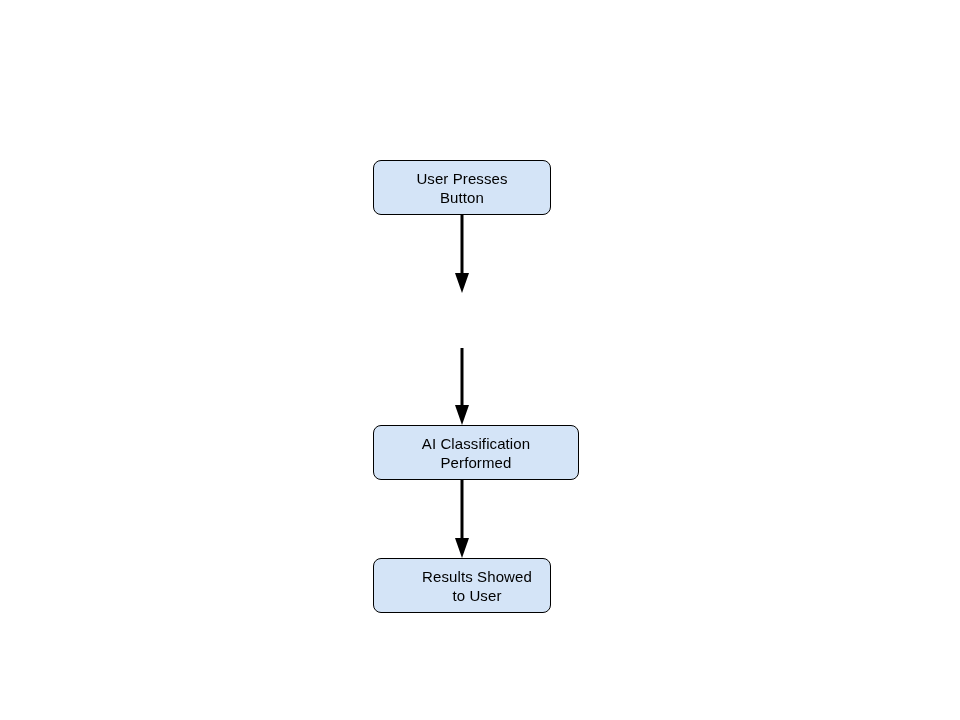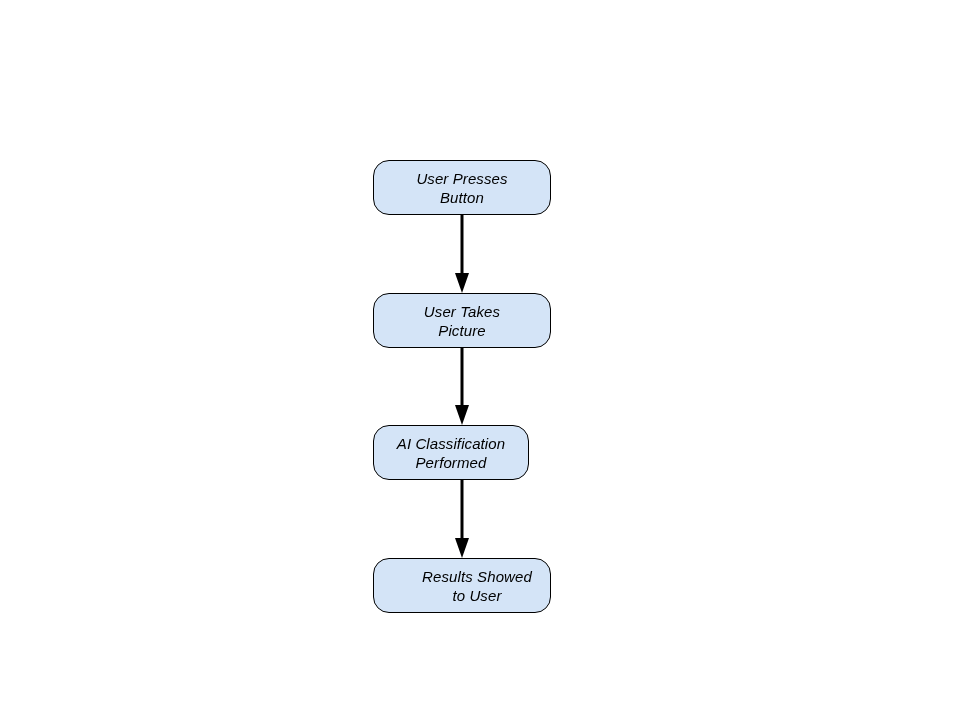--- a/index.html
+++ b/index.html
@@ -20,26 +20,25 @@
     height: 720px;
     background: #ffffff;
   }
   .flow-node {
     position: absolute;
     box-sizing: border-box;
     width: 178px;
     height: 55px;
     background: #d4e4f7;
     border: 1.5px solid #000000;
-    border-radius: 16px;
+    border-radius: 8px;
     display: flex;
     align-items: center;
     justify-content: center;
     text-align: center;
-    font-style: italic;
   }
   .flow-node-label {
     font-family: "Liberation Sans", sans-serif;
     font-size: 15px;
     line-height: 19px;
     color: #000000;
     white-space: pre-line;
     letter-spacing: 0.1px;
   }
   .flow-edge {
@@ -75,26 +74,22 @@
       <line x1="10" y1="0" x2="10" y2="60" stroke="#000000" stroke-width="3"></line>
       <polygon points="3,58 17,58 10,78" fill="#000000"></polygon>
     </svg>
   </div>
 
   <div class="flow-node" id="node-0" style="left: 373px; top: 160px; width: 178px; height: 55px; background: rgb(212, 228, 247); border-color: rgb(0, 0, 0); color: rgb(0, 0, 0);">
     <span class="flow-node-label">User Presses
 Button</span>
   </div>
 
-  <div class="flow-node" id="node-1" style="left: 373px; top: 293px; width: 178px; height: 55px; background: rgb(212, 228, 247); border-color: rgb(0, 0, 0); color: rgb(0, 0, 0);">
-    <span class="flow-node-label">User Takes
-Picture</span>
-  </div>
 
-  <div class="flow-node" id="node-2" style="left: 373px; top: 425px; width: 156px; height: 55px; background: rgb(212, 228, 247); border-color: rgb(0, 0, 0); color: rgb(0, 0, 0);">
+  <div class="flow-node" id="node-2" style="left: 373px; top: 425px; width: 206px; height: 55px; background: rgb(212, 228, 247); border-color: rgb(0, 0, 0); color: rgb(0, 0, 0);">
     <span class="flow-node-label">AI Classification
 Performed</span>
   </div>
 
   <div class="flow-node" id="node-3" style="left: 373px; top: 558px; width: 178px; height: 55px; background: rgb(212, 228, 247); border-color: rgb(0, 0, 0); color: rgb(0, 0, 0); padding-left: 30px;">
     <span class="flow-node-label">Results Showed
 to User</span>
   </div>
 
 </div>

